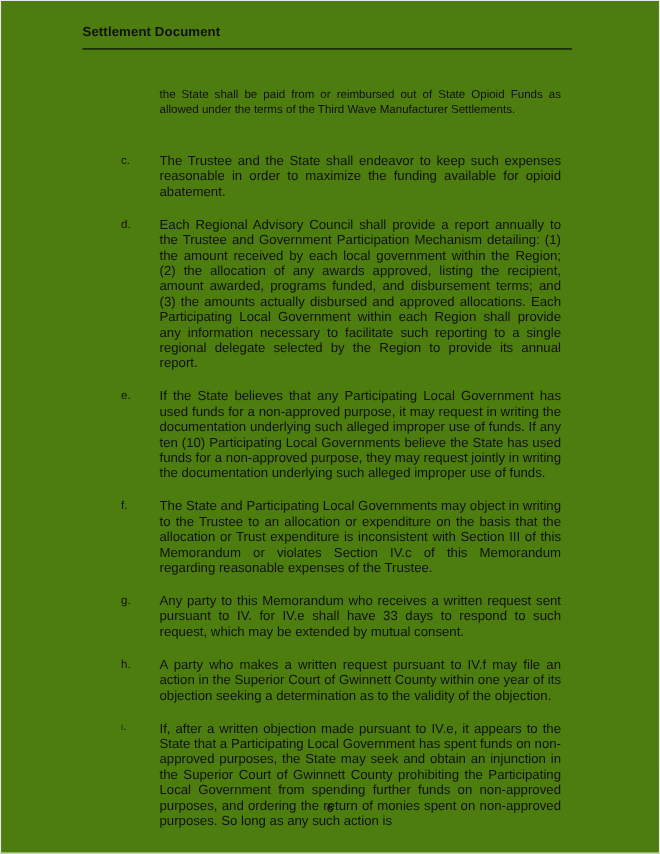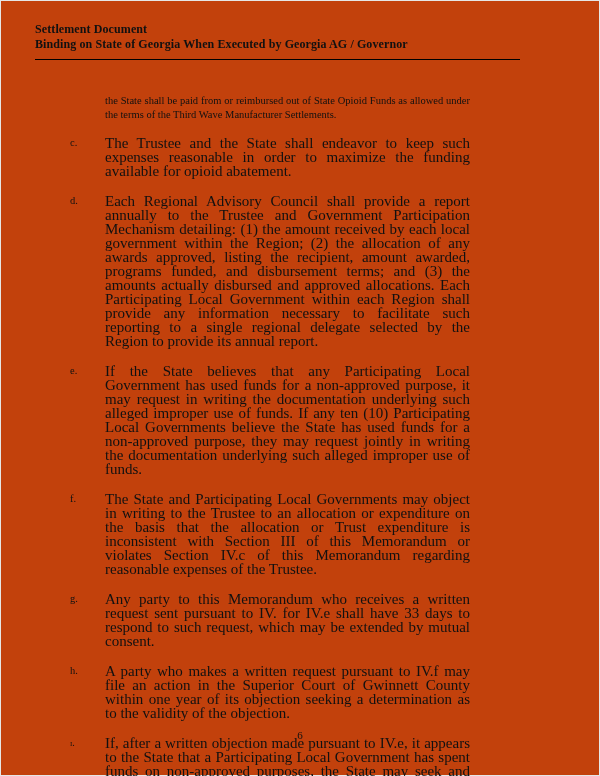--- a/index.html
+++ b/index.html
@@ -4,45 +4,45 @@
 <style>
   html, body {
     margin: 0;
     padding: 0;
     background: #ffffff;
   }
   .page {
     position: relative;
     width: 600px;
     height: 776px;
-    background: #c2410c;
+    background: #4d7c0f;
     box-shadow: inset 0 0 0 1px #e6e6e6;
-    font-family: Liberation Serif, serif;
+    font-family: Liberation Sans, sans-serif;
     color: #111111;
     box-sizing: border-box;
-    padding: 22px 80px 0 35px;
+    padding: 22px 80px 0 75px;
     overflow: hidden;
   }
   .doc-header .header-line {
     font-weight: bold;
     font-size: 12px;
     line-height: 15px;
     letter-spacing: 0.1px;
   }
   .header-rule {
     border: none;
     border-top: 1.5px solid #000000;
     margin: 7px 0 0 0;
     width: 100%;
   }
   .doc-body {
     margin-top: 34px;
   }
   .intro-paragraph {
-    margin: 0 0 14px 70px;
+    margin: 0 0 32px 70px;
     width: 365px;
     font-size: 10.5px;
     line-height: 14px;
     text-align: justify;
   }
   .list-item {
     display: flex;
     margin: 0 0 16px 35px;
   }
   .item-label {
@@ -50,21 +50,21 @@
     font-size: 10.5px;
     line-height: 14px;
   }
   .list-item.small-caps-label .item-label {
     font-variant: small-caps;
     font-size: 10px;
   }
   .item-text {
     flex: 0 0 365px;
     margin: 0;
-    font-size: 15px;
+    font-size: 12px;
     line-height: 14px;
     text-align: justify;
   }
   .page-footer {
     position: absolute;
     left: 0;
     right: 0;
     bottom: 34px;
     text-align: center;
   }
@@ -73,21 +73,20 @@
     line-height: 13px;
   }
 </style>
 </head>
 <body>
 
 <div class="page">
 
   <header class="doc-header">
     <div class="header-line">Settlement Document</div>
-    <div class="header-line">Binding on State of Georgia When Executed by Georgia AG / Governor</div>
     <hr class="header-rule">
   </header>
 
   <main class="doc-body">
 
     <p class="intro-paragraph">the State shall be paid from or reimbursed out of State Opioid Funds as allowed under the terms of the Third Wave Manufacturer Settlements.</p>
 
     <div class="list-item">
       <span class="item-label">c.</span>
       <p class="item-text">The Trustee and the State shall endeavor to keep such expenses reasonable in order to maximize the funding available for opioid abatement.</p>

